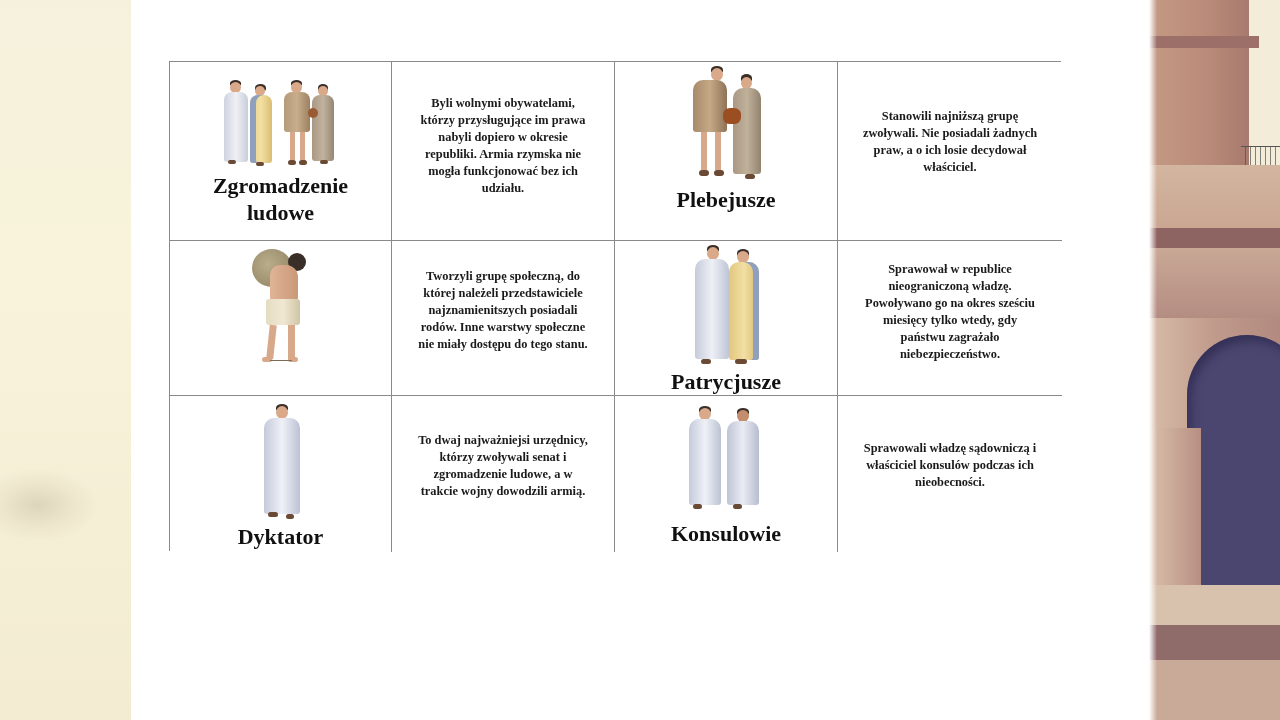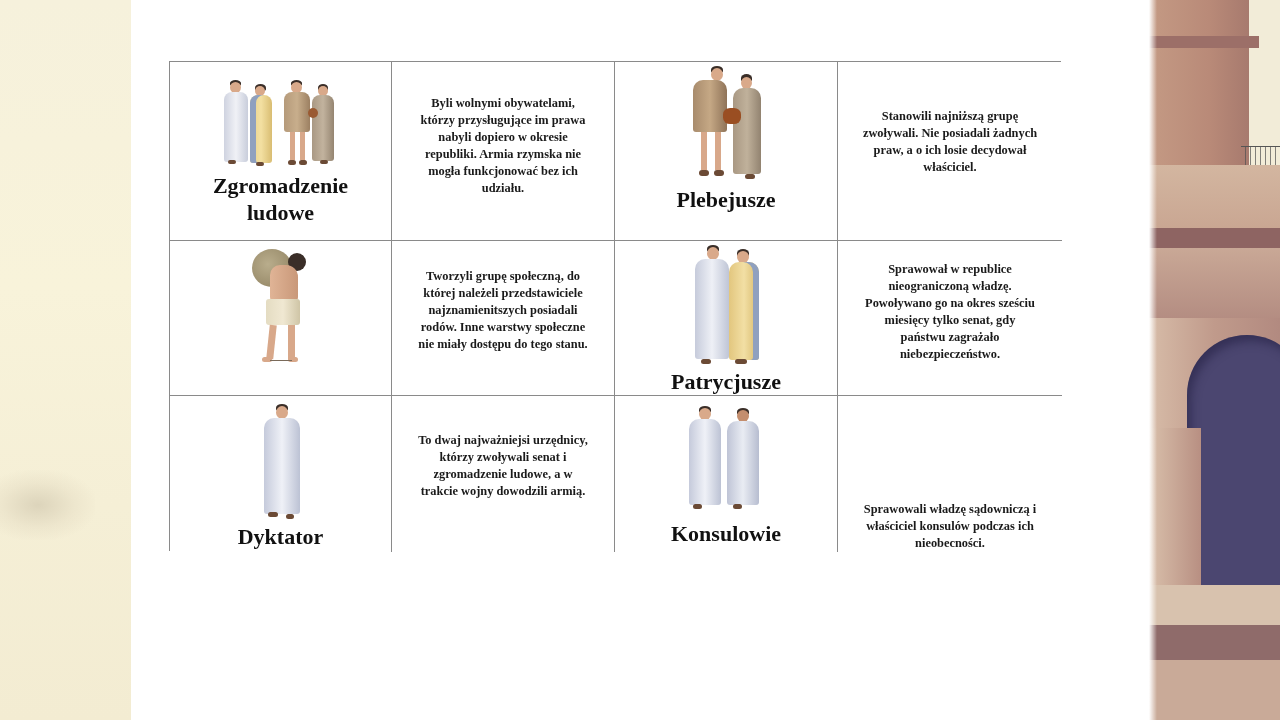--- a/index.html
+++ b/index.html
@@ -242,21 +242,21 @@
     <div class="label" style="top:127px;">
       <span style="display:block;">Patrycjusze</span>
     </div>
   </div>
 
   <div class="cell desc col-last" style="padding-top:20px;">
     <div>
       <span>Sprawował w republice</span>
       <span>nieograniczoną władzę.</span>
       <span>Powoływano go na okres sześciu</span>
-      <span>miesięcy tylko senat, gdy</span>
+      <span>miesięcy tylko wtedy, gdy</span>
       <span>państwu zagrażało</span>
       <span>niebezpieczeństwo.</span>
     </div>
   </div>
 
   <div class="cell figure-cell row-last">
     <div class="illu" style="left:90px; top:8px; width:44px; height:114px;">
       <div class="hair" style="left:16px; top:0; width:12px; height:7px;"></div>
       <div class="head" style="left:16px; top:2px; width:12px; height:13px;"></div>
       <div class="robe" style="left:4px; top:14px; width:36px; height:96px; background:linear-gradient(90deg,#c5cadb,#eff1f7,#bcc2d4); border-radius:10px 10px 3px 3px;"></div>
@@ -290,21 +290,21 @@
         <div class="head" style="left:12px; top:2px; width:12px; height:12px; background:#c48e6e;"></div>
         <div class="robe" style="left:2px; top:13px; width:32px; height:84px; background:linear-gradient(90deg,#bfc4d6,#e9ecf3,#b7bdd0); border-radius:10px 10px 3px 3px;"></div>
         <div class="foot" style="left:8px; top:96px; width:9px; height:5px;"></div>
       </div>
     </div>
     <div class="label" style="top:124px;">
       <span style="display:block;">Konsulowie</span>
     </div>
   </div>
 
-  <div class="cell desc col-last row-last" style="padding-top:44px;align-items:flex-end;">
+  <div class="cell desc col-last row-last" style="padding-top:44px;">
     <div>
       <span>Sprawowali władzę sądowniczą i</span>
       <span>właściciel konsulów podczas ich</span>
       <span>nieobecności.</span>
     </div>
   </div>
 
 </div>
 
 </body></html>

